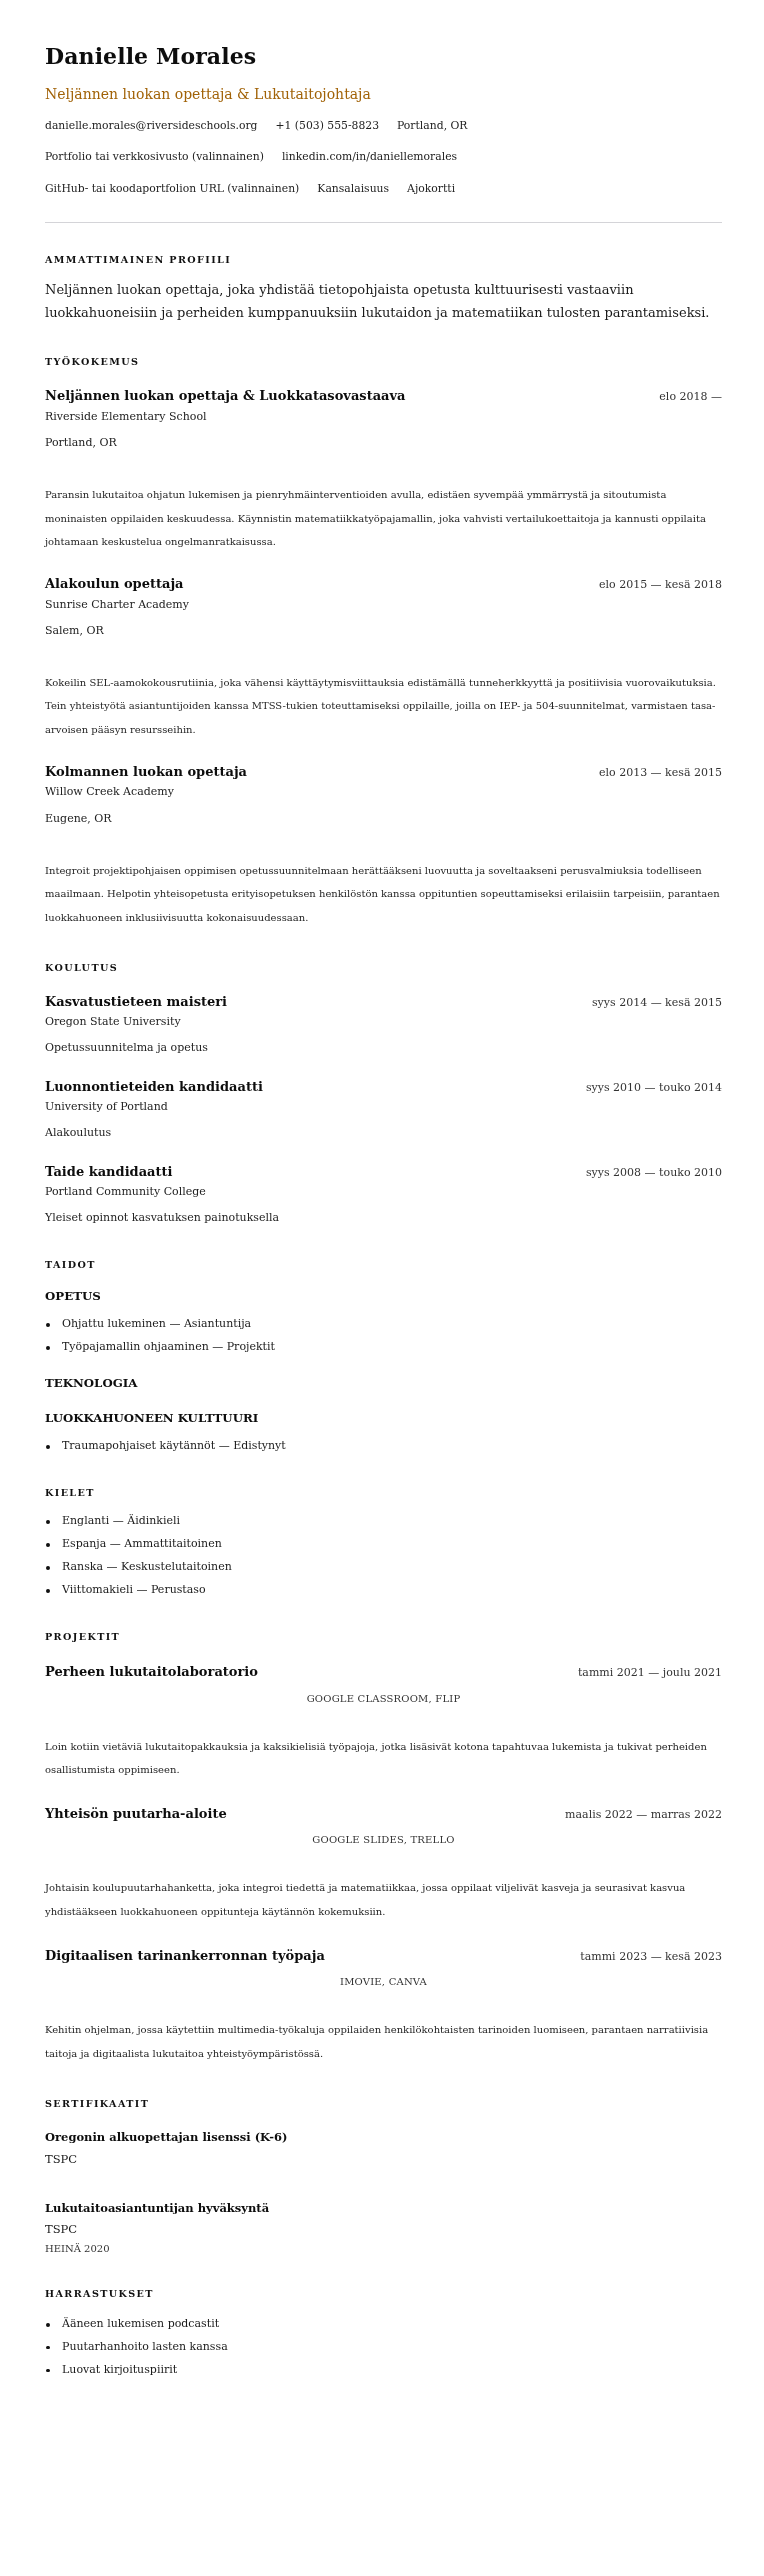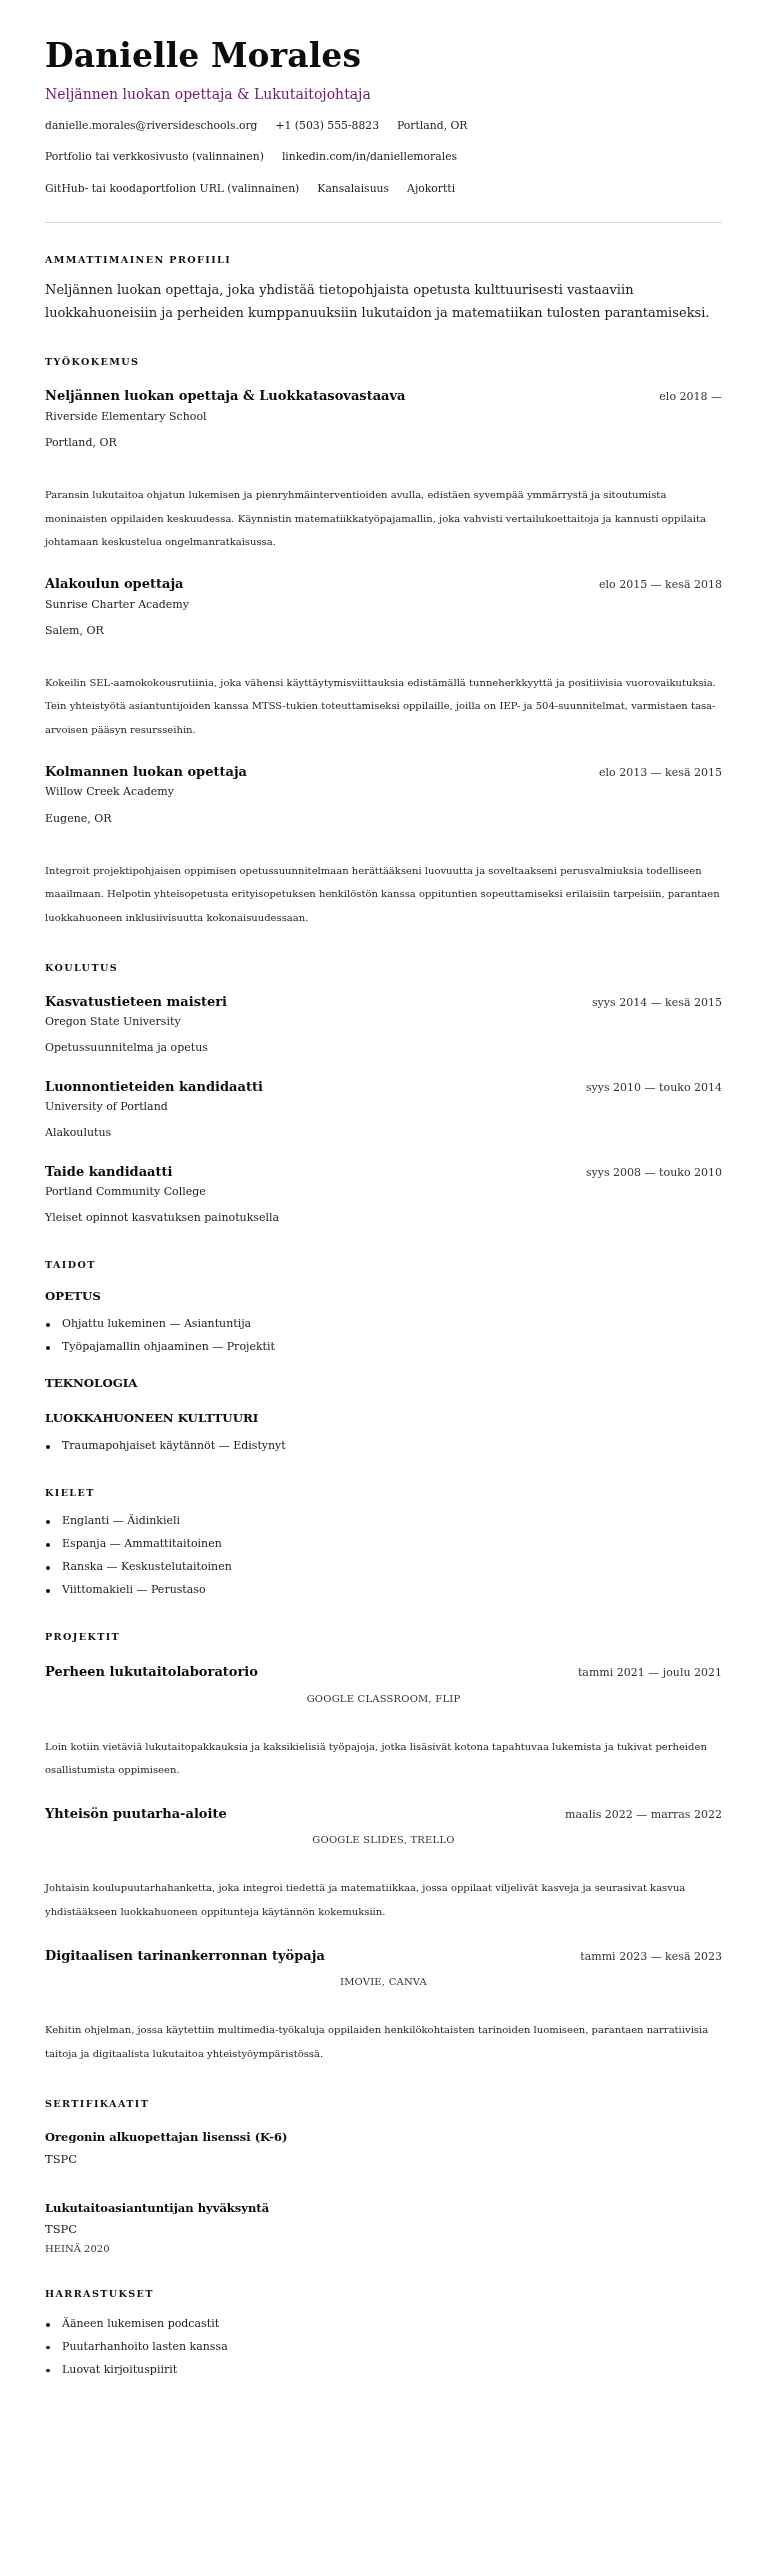--- a/index.html
+++ b/index.html
@@ -8,31 +8,31 @@
     width: 765px;
     min-height: 2576px;
     font-family: "DejaVu Serif", serif;
     color: #111111;
   }
   .page {
     padding: 37px 43px 38px 45px;
     width: 765px;
   }
   .name {
-    font-size: 33px;
+    font-size: 22px;
     font-weight: bold;
     line-height: 38px;
     color: #0d0d0d;
     letter-spacing: 0.1px;
   }
   .subtitle {
     font-size: 14px;
     line-height: 19px;
     margin-top: 10.2px;
-    color: #701a75;
+    color: #a16207;
   }
   .contact {
     margin-top: 14px;
     font-size: 10.8px;
     color: #222222;
   }
   .contact-row {
     line-height: 15.3px;
     margin-bottom: 16px;
     display: flex;

